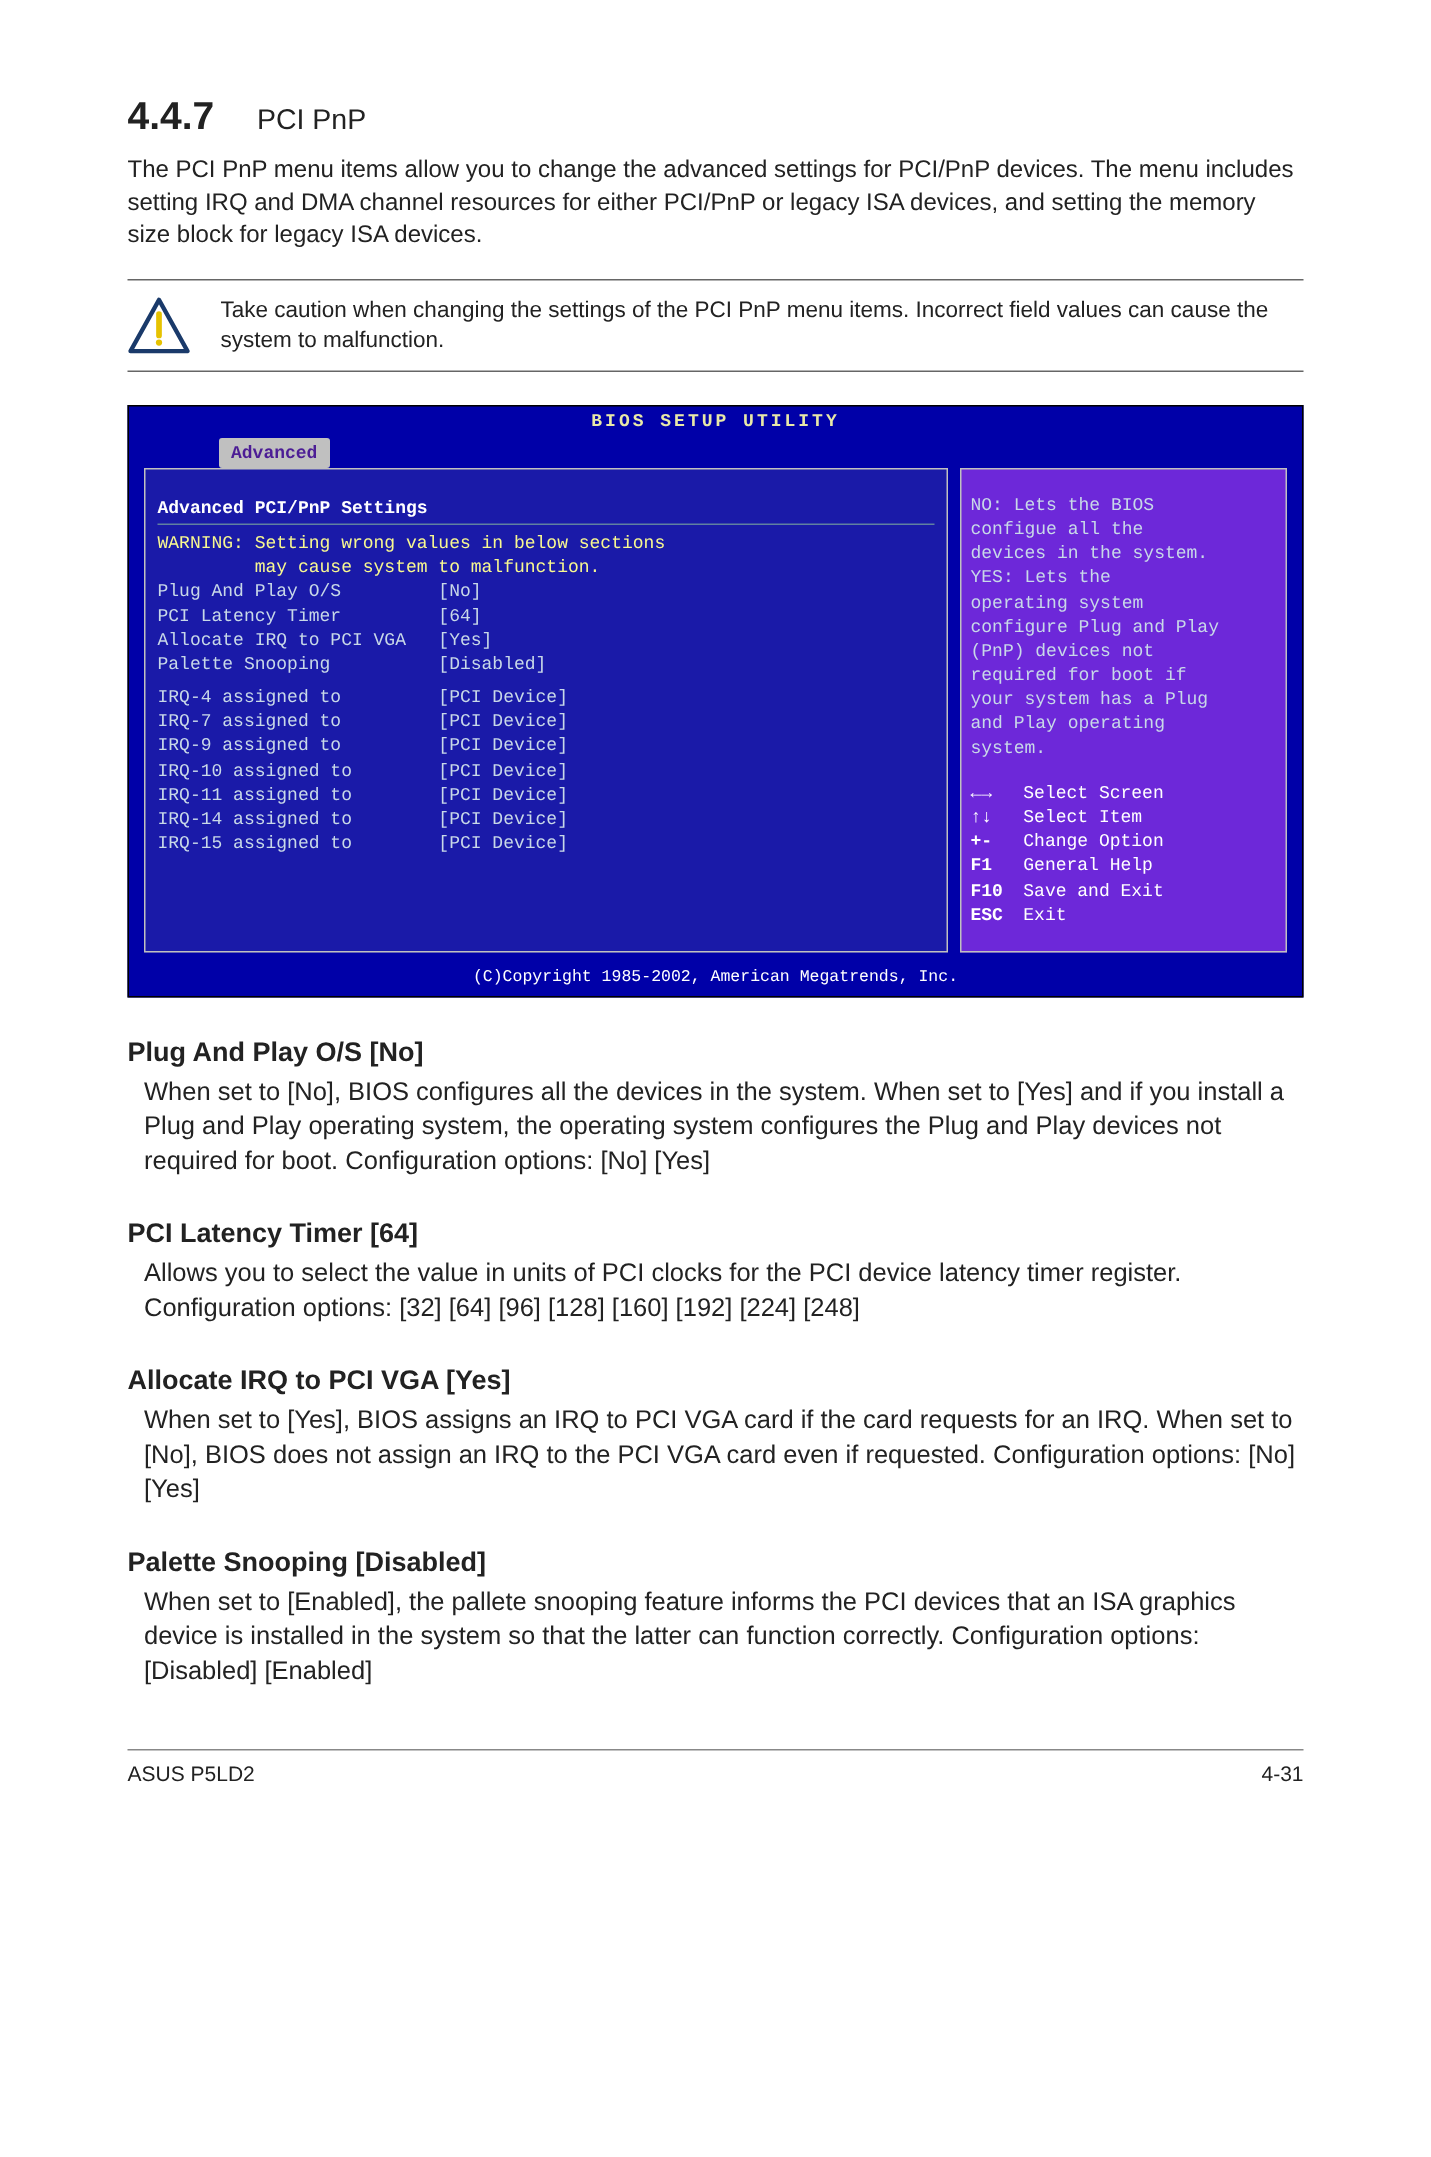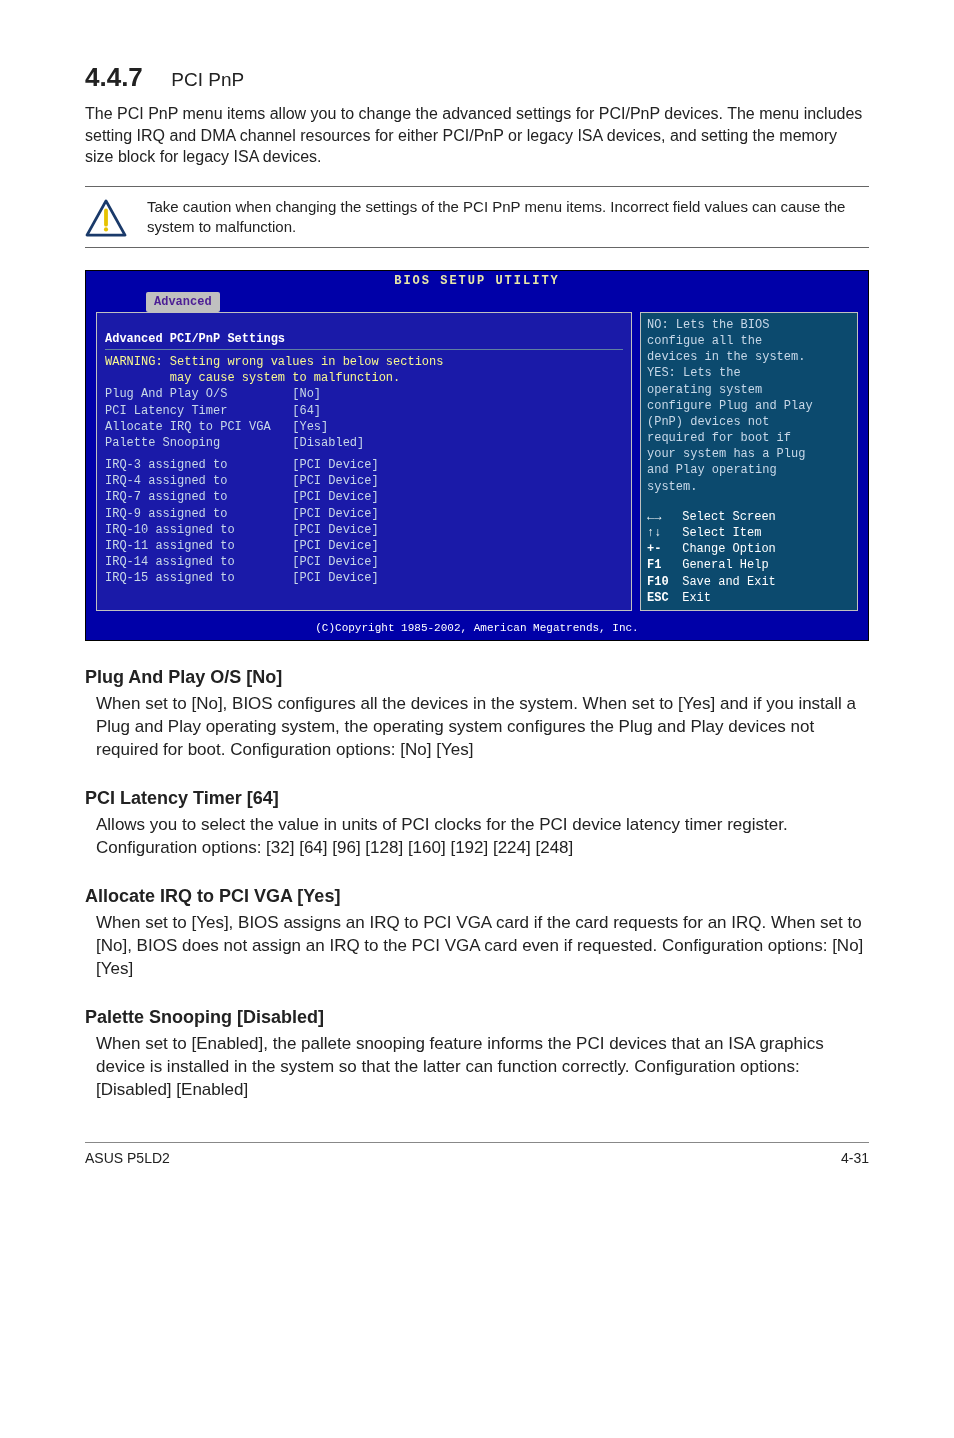--- a/index.html
+++ b/index.html
@@ -8,37 +8,37 @@
     font-family: Arial, Helvetica, sans-serif;
     color: #222;
     width: 954px;
     padding: 60px 85px 40px 85px;
     line-height: 1.35;
   }
   .sec-num { font-weight: bold; font-size: 26px; }
   .sec-title { font-weight: normal; font-size: 19px; margin-left: 24px; }
   .sec-row { margin-bottom: 8px; }
   .intro { font-size: 16px; margin-bottom: 18px; }
-  .caution-box { border-top: 1px solid #666; border-bottom: 1px solid #666; padding: 10px 0; display: flex; align-items: flex-end; gap: 20px; margin-bottom: 22px; }
+  .caution-box { border-top: 1px solid #666; border-bottom: 1px solid #666; padding: 10px 0; display: flex; align-items: center; gap: 20px; margin-bottom: 22px; }
   .caution-icon { width: 42px; height: 38px; flex: 0 0 auto; position: relative; }
   .caution-icon svg { width: 100%; height: 100%; }
   .caution-text { font-size: 15px; }
   .bios {
     background: #0000a8;
     color: #fff;
     font-family: "Courier New", monospace;
     font-size: 12px;
     border: 1px solid #000;
     margin-bottom: 8px;
   }
   .bios-title { text-align: center; font-weight: bold; color: #e8e8a8; padding: 2px 0; letter-spacing: 2px; }
   .bios-tab { display: inline-block; background: #c0c0c0; color: #4c1d95; padding: 2px 8px; margin-left: 60px; border-radius: 2px; font-weight: bold; }
   .bios-body { display: flex; padding: 0 10px 8px 10px; gap: 8px; }
   .bios-left { flex: 1; background: #1a1aa8; border: 1px solid #c0c0c0; padding: 18px 8px; color: #c8d8e8; }
-  .bios-right { flex: 0 0 218px; background: #0c4a6e; border: 1px solid #c0c0c0; padding: 4px 6px; color: #c8d8e8; }
+  .bios-right { flex: 0 0 218px; background: #6d28d9; border: 1px solid #c0c0c0; padding: 16px 6px; color: #c8d8e8; }
   .bios-left .hdr { color: #fff; font-weight: bold; }
   .bios-warn { color: #f8f890; }
   .bios-left hr { border: none; border-top: 1px solid #6080a0; margin: 2px 0 4px 0; }
   .bios-row { white-space: pre; }
   .bios-right .nav { color: #fff; margin-top: 14px; }
   .bios-right .nav .k { color: #fff; display: inline-block; width: 28px; }
   .bios-footer { text-align: center; color: #fff; background: #0000a8; padding: 2px 0 4px 0; font-size: 11px; }
   .h3 { font-weight: bold; font-size: 18px; margin-top: 24px; margin-bottom: 4px; }
   .p { font-size: 17px; margin-bottom: 2px; margin-left: 11px; }
   .page-footer { border-top: 1px solid #888; margin-top: 40px; padding-top: 6px; font-size: 14px; display: flex; justify-content: space-between; }
@@ -75,21 +75,20 @@
       <div class="bios-warn bios-row">WARNING: Setting wrong values in below sections</div>
       <div class="bios-warn bios-row">         may cause system to malfunction.</div>
       <div id="bios-items">
           <div class="bios-row">Plug And Play O/S         [No]</div>
           <div class="bios-row">PCI Latency Timer         [64]</div>
           <div class="bios-row">Allocate IRQ to PCI VGA   [Yes]</div>
           <div class="bios-row">Palette Snooping          [Disabled]</div>
         </div>
       <div style="height:6px"></div>
       <div id="bios-irqs">
-          <div class="bios-row">IRQ-3 assigned to         [PCI Device]</div>
           <div class="bios-row">IRQ-4 assigned to         [PCI Device]</div>
           <div class="bios-row">IRQ-7 assigned to         [PCI Device]</div>
           <div class="bios-row">IRQ-9 assigned to         [PCI Device]</div>
           <div class="bios-row">IRQ-10 assigned to        [PCI Device]</div>
           <div class="bios-row">IRQ-11 assigned to        [PCI Device]</div>
           <div class="bios-row">IRQ-14 assigned to        [PCI Device]</div>
           <div class="bios-row">IRQ-15 assigned to        [PCI Device]</div>
         </div>
     </div>
     <div class="bios-right">

